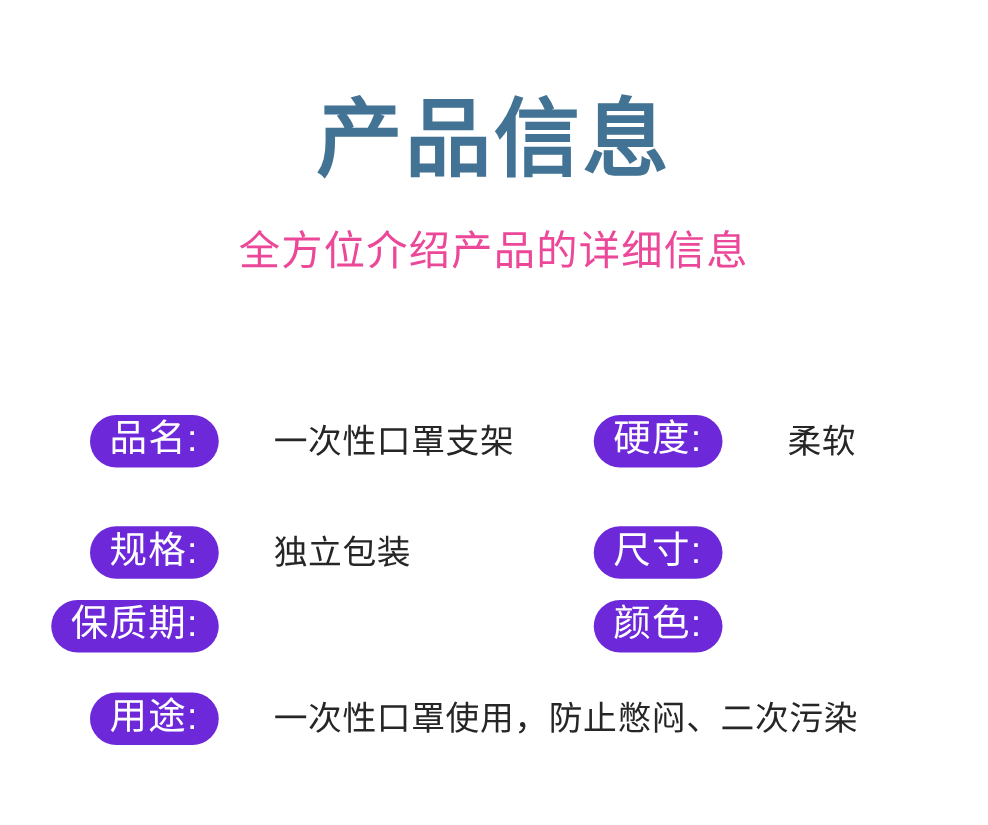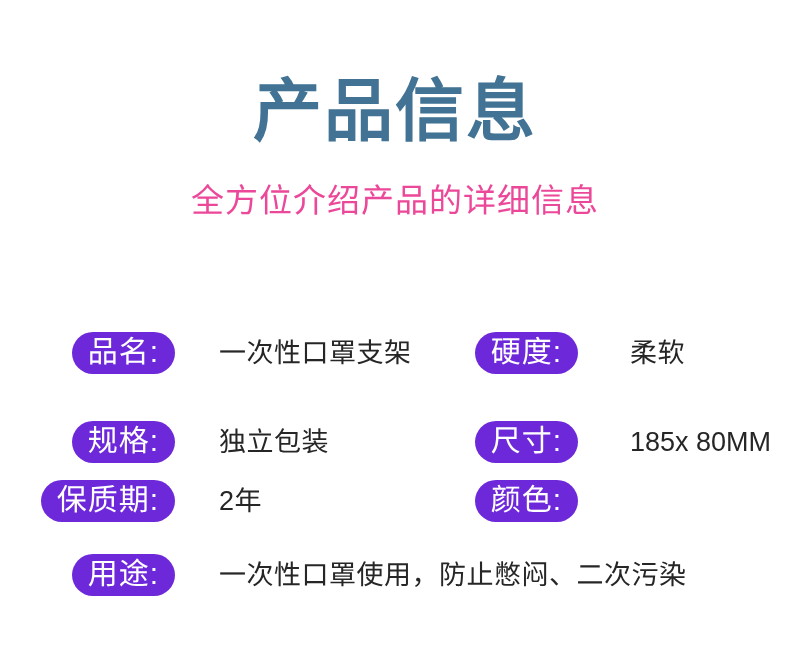--- a/index.html
+++ b/index.html
@@ -157,42 +157,40 @@
       <div class="label-box">
         <span class="spec-label">规格:</span>
       </div>
       <span class="spec-value">独立包装</span>
     </div>
 
     <div class="spec-row col-left r2">
       <div class="label-box">
         <span class="spec-label">保质期:</span>
       </div>
-      <span class="spec-value">2年</span>
     </div>
 
     <div class="spec-row col-right r0">
       <div class="label-box">
         <span class="spec-label">硬度:</span>
       </div>
       <span class="spec-value">柔软</span>
     </div>
 
     <div class="spec-row col-left r3">
       <div class="label-box">
         <span class="spec-label">用途:</span>
       </div>
       <span class="spec-value">一次性口罩使用，防止憋闷、二次污染</span>
     </div>
 
     <div class="spec-row col-right r1">
       <div class="label-box">
         <span class="spec-label">尺寸:</span>
       </div>
-      <span class="spec-value is-numeric">185x 80MM</span>
     </div>
 
     <div class="spec-row col-right r2">
       <div class="label-box">
         <span class="spec-label">颜色:</span>
       </div>
     </div>
 
   </div>
 </div>

